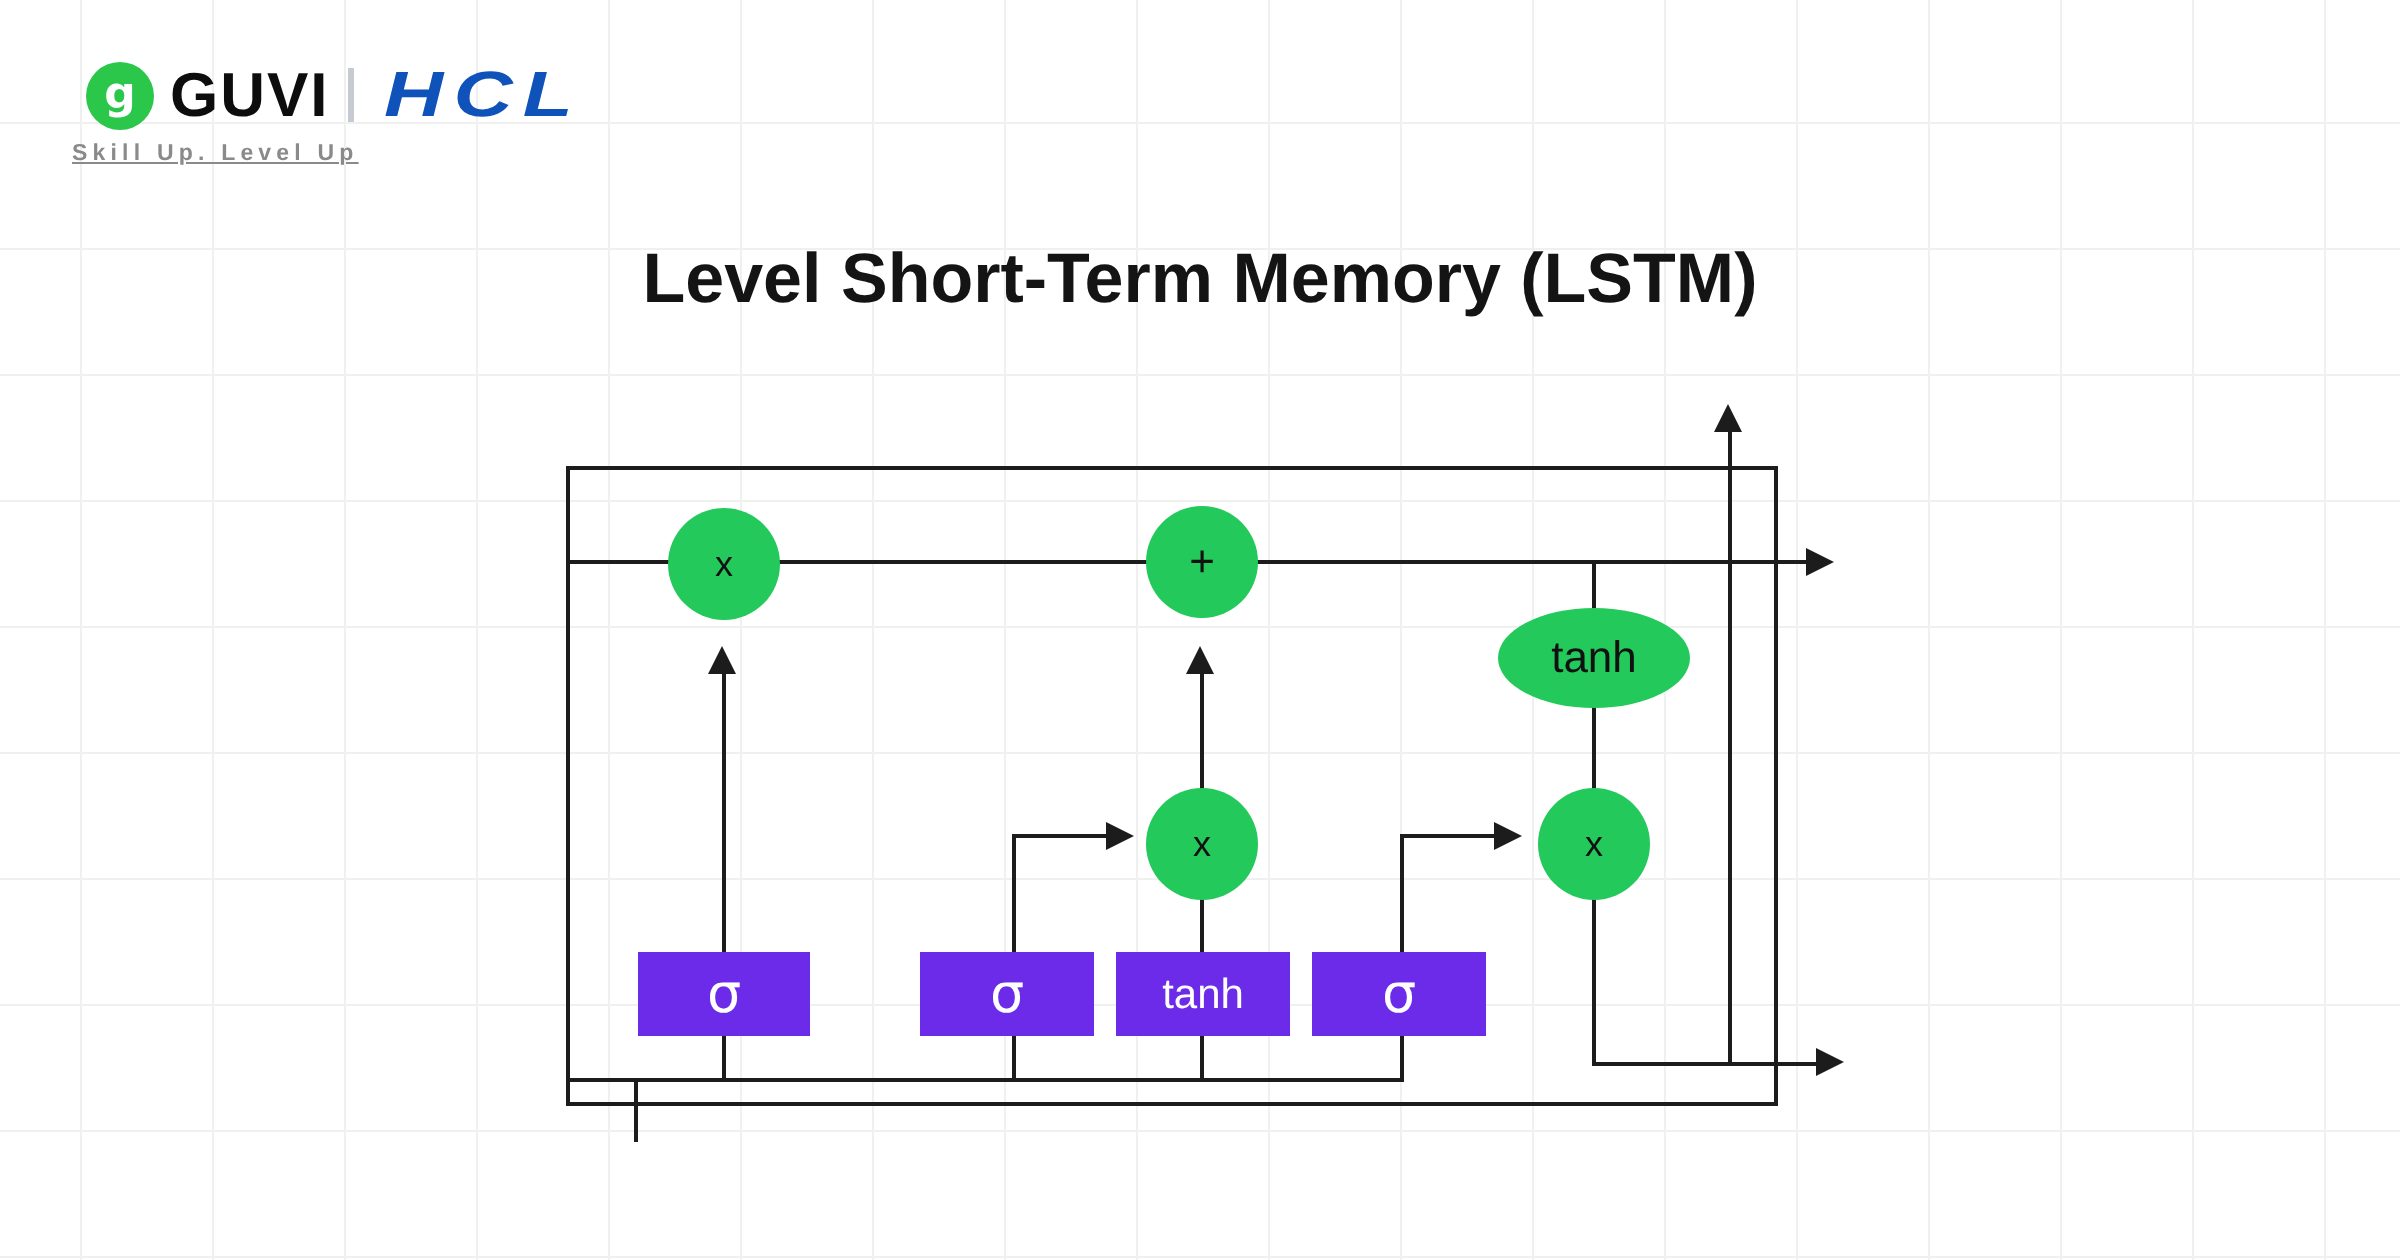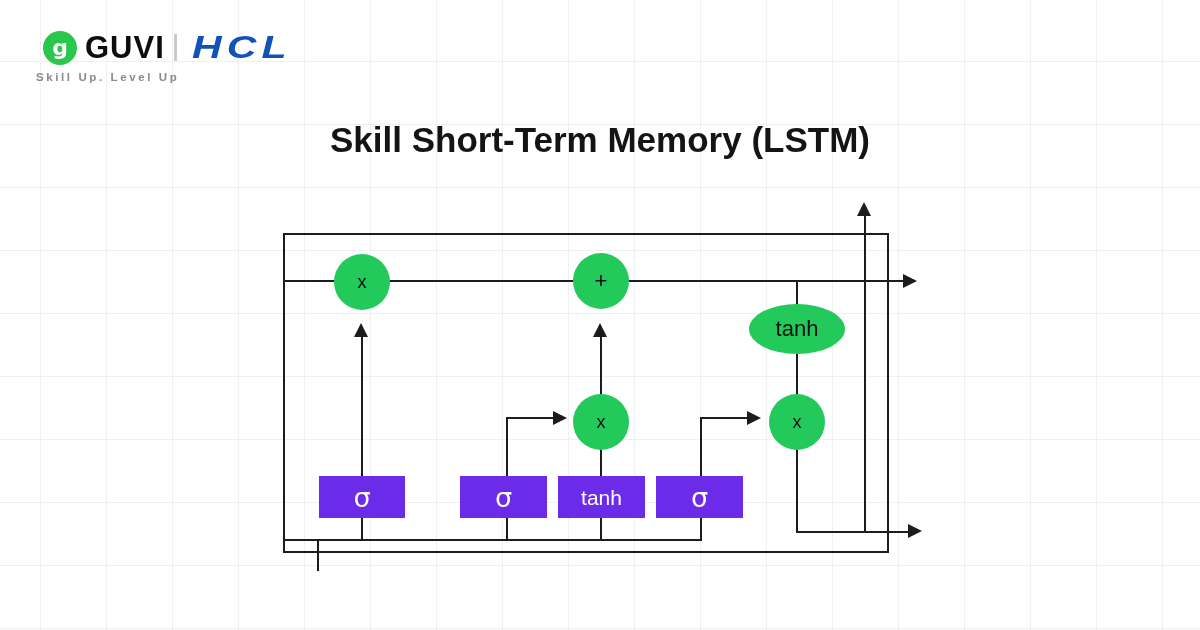--- a/index.html
+++ b/index.html
@@ -46,20 +46,21 @@
   .hcl{
     position:absolute;left:192px;top:29px;
     font-size:32px;font-weight:800;font-style:italic;
     color:var(--hcl-blue);letter-spacing:4px;
     transform:scaleX(1.28);transform-origin:left center;
   }
   .tagline{
     position:absolute;left:36px;top:71px;
     font-size:11.5px;font-weight:600;color:var(--gray);letter-spacing:2.6px;
     white-space:nowrap;
+    text-decoration:underline;
   }
 
   
   .title{
     position:absolute;left:0;right:0;top:120px;text-align:center;
     font-size:35px;font-weight:bold;color:#141414;letter-spacing:0;
   }
 
   
   .line{position:absolute;background:var(--ink);z-index:1;}
@@ -98,21 +99,21 @@
 <div class="stage">
 
   <div class="logo-mark">
     <span>g</span>
   </div>
   <div class="brand">GUVI</div>
   <div class="logo-divider"></div>
   <div class="hcl">HCL</div>
   <div class="tagline">Skill Up. Level Up</div>
 
-  <h1 class="title">Skill Short-Term Memory (LSTM)</h1>
+  <h1 class="title">Level Short-Term Memory (LSTM)</h1>
 
   <div class="cellbox"></div>
 
   <div class="line" style="left:283px;top:280px;width:620px;height:2px;"></div>
   <div class="ah ah-right" style="left:903px;top:274px;"></div>
 
   <div class="line" style="left:864px;top:216px;width:2px;height:317px;"></div>
   <div class="ah ah-up" style="left:857px;top:202px;"></div>
 
   <div class="line" style="left:361px;top:337px;width:2px;height:204px;"></div>

